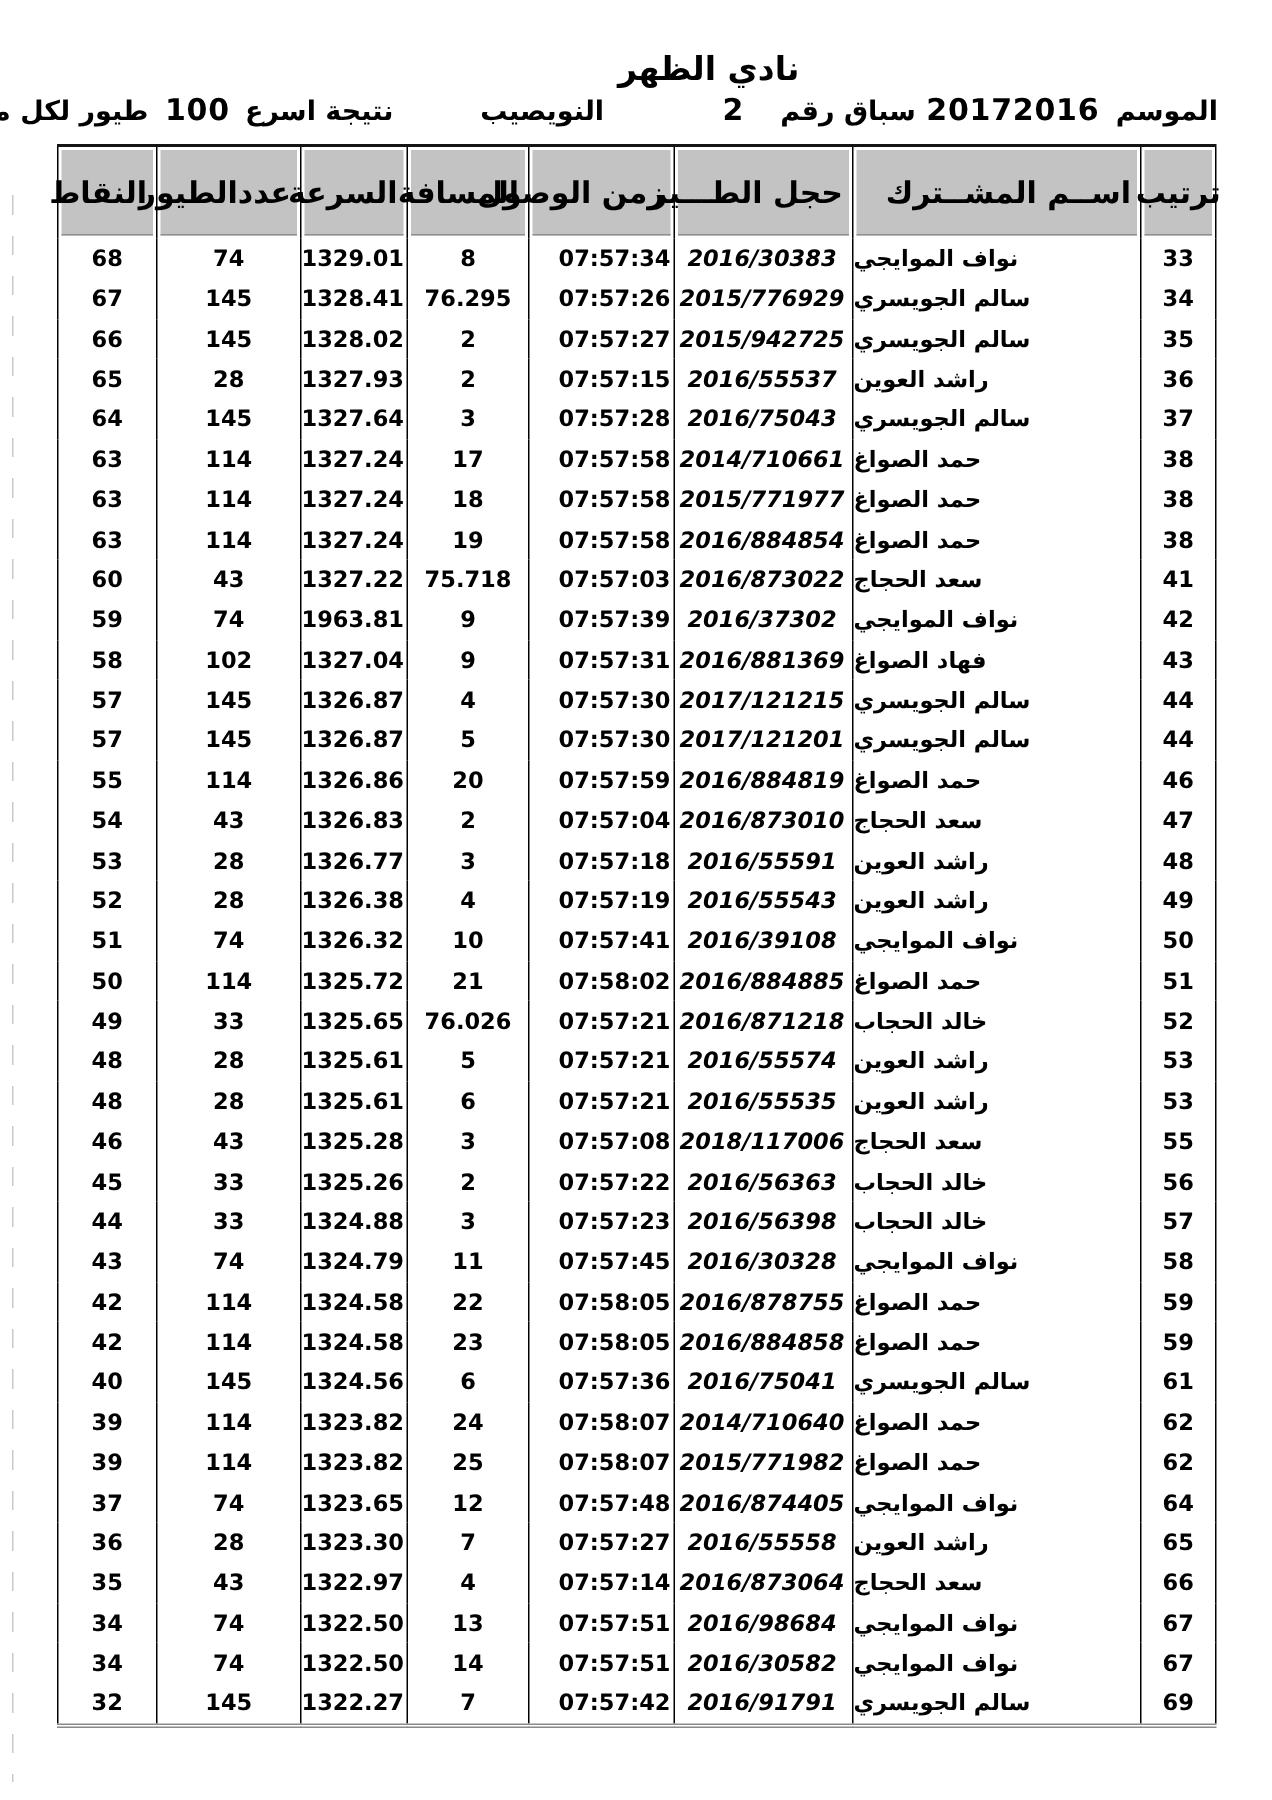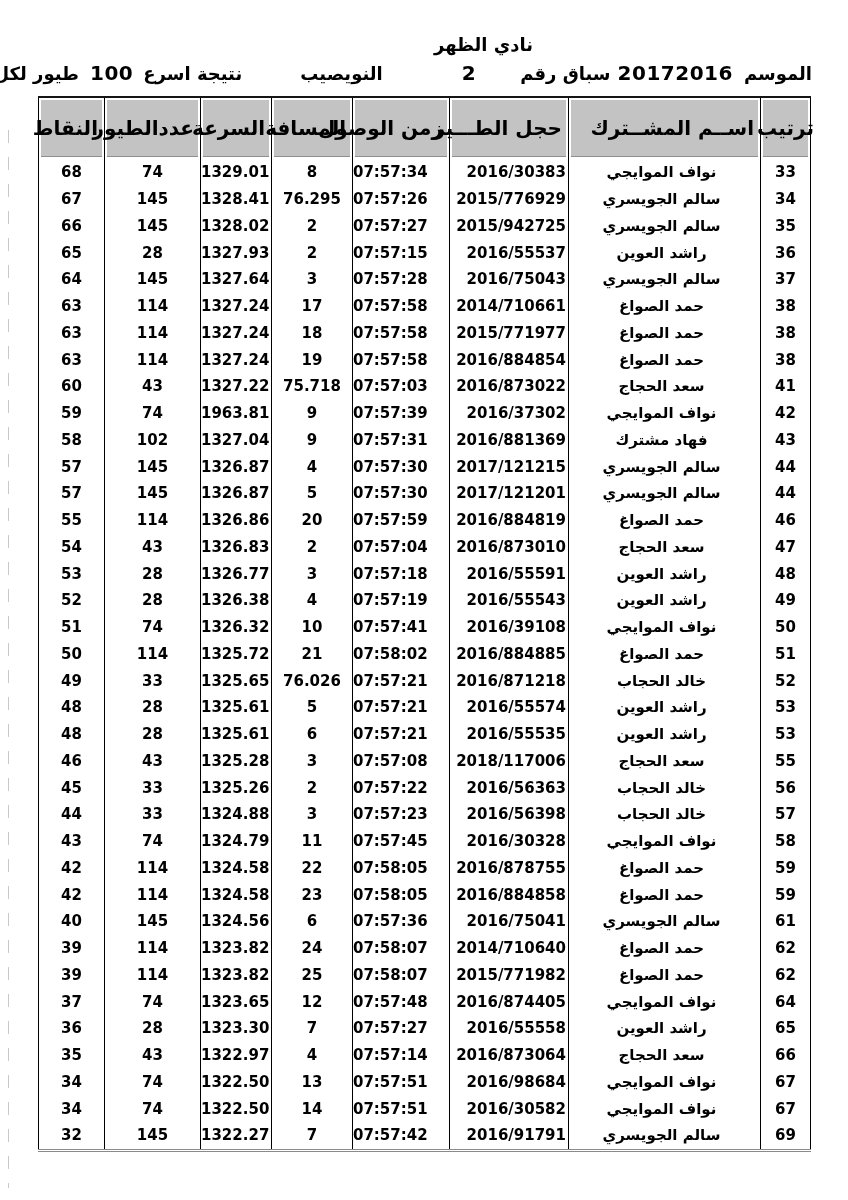--- a/index.html
+++ b/index.html
@@ -1,30 +1,30 @@
 <!DOCTYPE html>
 <html lang="ar"><head>
 <meta charset="utf-8">
 <style>
   html, body { margin:0; padding:0; }
   body {
     width:848px; height:1200px; background:#ffffff; position:relative; overflow:hidden;
     font-family:"DejaVu Sans","Liberation Sans",sans-serif; font-weight:bold; color:#000;
   }
   .club-title {
-    position:absolute; top:34px; right:315px; font-size:18px; white-space:nowrap; direction:rtl;
+    position:absolute; top:34px; right:315px; font-size:22px; white-space:nowrap; direction:rtl;
   }
   .info-line {
     position:absolute; top:61px; right:36px; left:30px;
     display:flex; direction:rtl; align-items:baseline; font-size:18px; white-space:nowrap;
   }
   .info-line .num { font-size:20px; letter-spacing:0.5px; }
   .info-line > span:nth-child(1){ margin-left:11px; }
   .info-line > span:nth-child(2){ margin-left:7px; }
-  .info-line > span:nth-child(3){ margin-left:44px; }
+  .info-line > span:nth-child(3){ margin-left:24px; }
   .info-line > span:nth-child(4){ margin-left:79px; }
   .info-line > span:nth-child(5){ margin-left:58px; }
   .info-line > span:nth-child(6){ margin-left:10px; }
   .info-line > span:nth-child(7){ margin-left:11px;text-align:center; }
   .info-line > span:nth-child(8){ margin-left:9px; }
 
   table.results {
     position:absolute; top:96px; left:38px; width:772px;
     border-collapse:collapse; table-layout:fixed; direction:rtl;
     border-top:2px solid #151515;
@@ -45,23 +45,23 @@
   .hbox {
     background:#c3c3c3; height:100%; box-sizing:border-box;
     display:flex; align-items:center; justify-content:flex-start;
     padding:0 4px 0 2px; font-size:20px; white-space:nowrap;
     border-bottom:1px solid #8f8f8f;
   }
   .hbox.center { justify-content:center; padding:16px 1px; }
 
   tbody td { height:26.75px; padding:0; font-size:15px; vertical-align:middle; white-space:nowrap; }
   td.c-rank   { text-align:center; }
-  td.c-name   { text-align:center; padding-right:6px; }
-  td.c-ring   { direction:ltr; text-align:right; padding-right:2px; }
-  td.c-time   { direction:ltr; padding-right:2px; }
+  td.c-name   { text-align:left; padding-right:6px; }
+  td.c-ring   { direction:ltr; text-align:center; padding-right:2px;font-style:italic; }
+  td.c-time   { direction:ltr; text-align:right; padding-right:2px; }
   td.c-dist   { direction:ltr; text-align:center; }
   td.c-speed  { direction:ltr; text-align:center; padding-right:2px; }
   td.c-birds  { text-align:center; }
   td.c-points { text-align:center; }
 
   .margin-dashes {
     position:absolute; left:8px; top:130px; width:1px; height:1058px;
     background:repeating-linear-gradient(to bottom,#c9c9c9 0 13px,transparent 13px 27px);
   }
 </style>
@@ -217,21 +217,21 @@
     <td class="c-name">نواف الموايجي</td>
     <td class="c-ring">2016/37302</td>
     <td class="c-time">07:57:39</td>
     <td class="c-dist">9</td>
     <td class="c-speed">1963.81</td>
     <td class="c-birds">74</td>
     <td class="c-points">59</td>
   </tr>
       <tr>
     <td class="c-rank">43</td>
-    <td class="c-name">فهاد مشترك</td>
+    <td class="c-name">فهاد الصواغ</td>
     <td class="c-ring">2016/881369</td>
     <td class="c-time">07:57:31</td>
     <td class="c-dist">9</td>
     <td class="c-speed">1327.04</td>
     <td class="c-birds">102</td>
     <td class="c-points">58</td>
   </tr>
       <tr>
     <td class="c-rank">44</td>
     <td class="c-name">سالم الجويسري</td>

